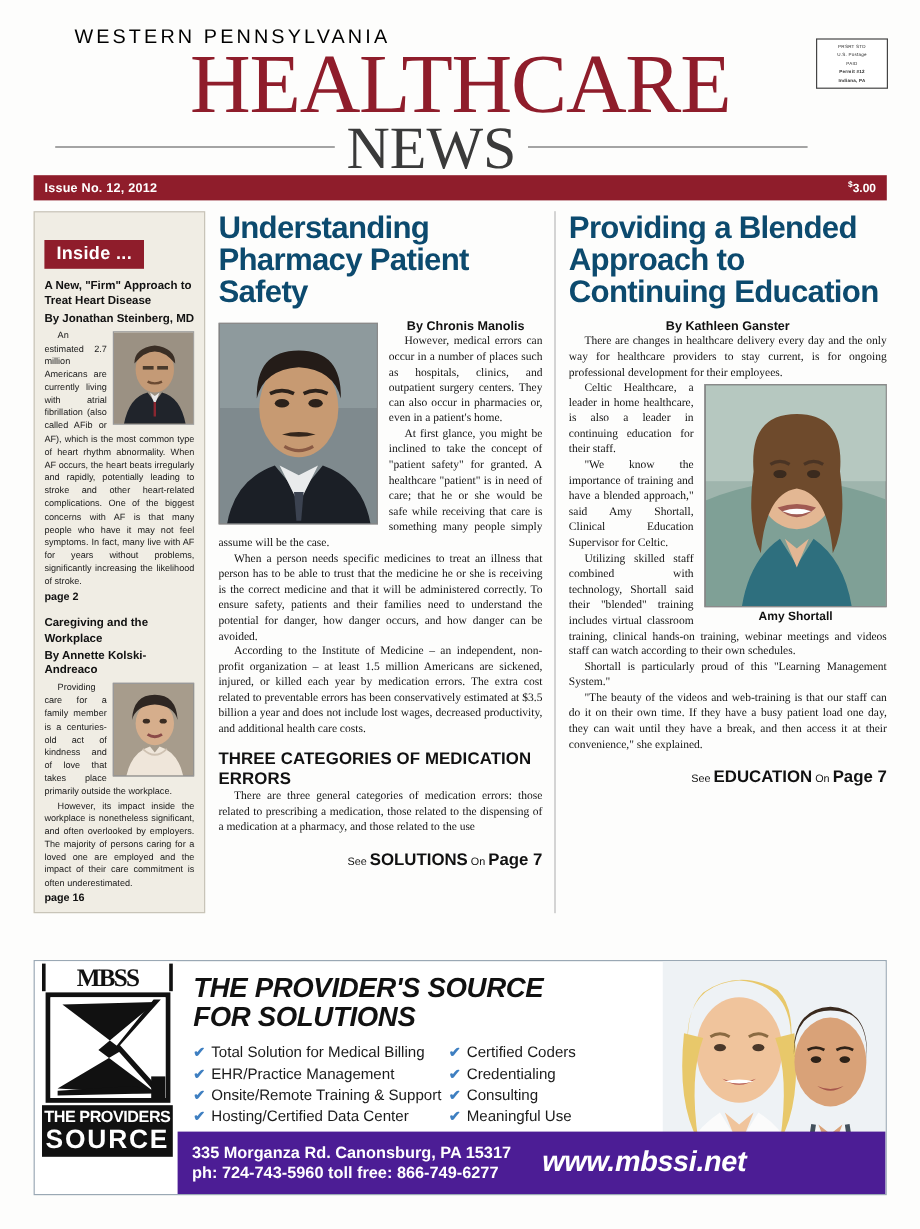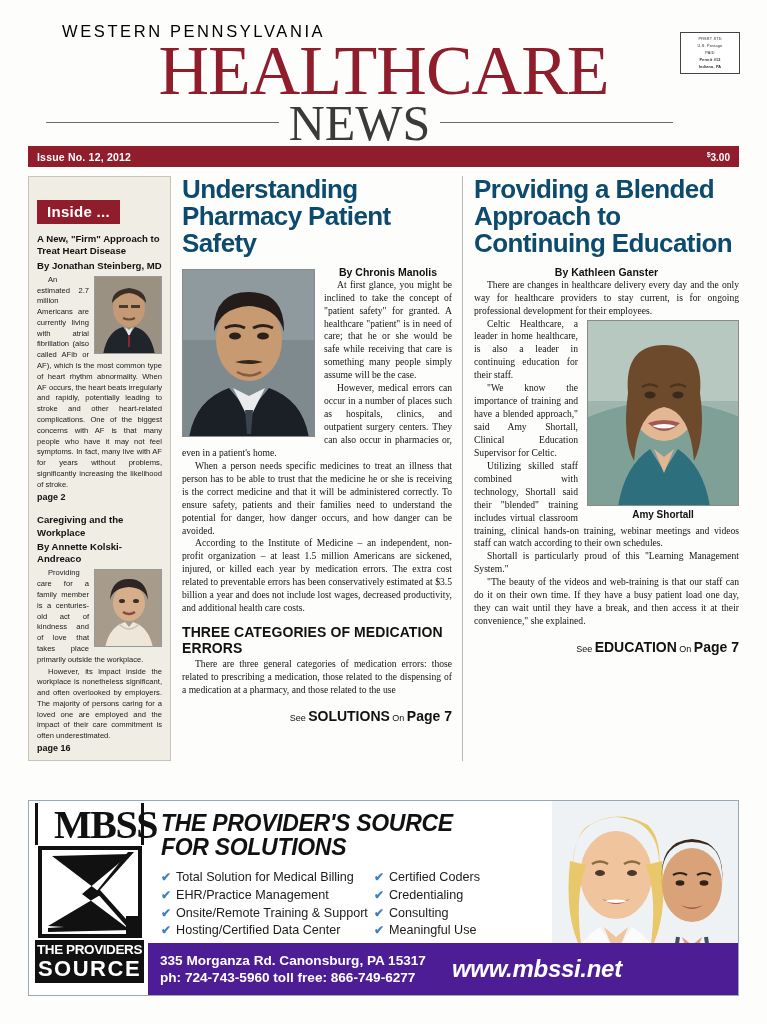--- a/index.html
+++ b/index.html
@@ -236,28 +236,28 @@
   }
   .ad-logo {
     width: 118px; flex: none;
     background: #fff;
     position: relative;
     padding: 2px 3px 0 6px;
   }
   .mbss-word {
     font-family: "Liberation Serif", serif;
     font-weight: bold;
-    font-size: 40px;
+    font-size: 21px;
     letter-spacing: -1.5px;
     color: #111;
     line-height: 1;
     text-align: center;
     border-left: 3px solid #111;
     border-right: 3px solid #111;
-    padding: 2px 0 0 16px;
+    padding: 2px 0 0 0;
   }
   .mbss-mark {
     width: 104px; height: 92px;
     margin: 1px auto 0 auto;
     position: relative;
     border: 4px solid #111;
     background: #fff;
   }
   .mbss-foot {
     margin-top: 2px;
@@ -424,22 +424,22 @@
             <path d="M42 58 Q52 53 62 58" stroke="#2b211a" stroke-width="3" fill="none"></path>
             <path d="M70 58 Q80 53 90 58" stroke="#2b211a" stroke-width="3" fill="none"></path>
             <path d="M52 92 Q66 88 80 92 Q66 96 52 92Z" fill="#34261c"></path>
             <path d="M54 102 Q66 109 78 102" stroke="#8a5a44" stroke-width="2.6" fill="none"></path>
             <path d="M6 168 Q12 130 46 118 L66 142 L86 118 Q120 130 126 168Z" fill="#1b1f26"></path>
             <path d="M50 118 L66 150 L82 118 L66 126Z" fill="#e9ebec"></path>
             <path d="M62 140 L70 140 L68 164 L64 164Z" fill="#3b4250"></path>
           </svg>
         </span>
         <div class="byline">By Chronis Manolis</div>
+        <div class="bodyp">However, medical errors can occur in a number of places such as hospitals, clinics, and outpatient surgery centers. They can also occur in pharmacies or, even in a patient's home.</div>
         <div class="bodyp">At first glance, you might be inclined to take the concept of "patient safety" for granted. A healthcare "patient" is in need of care; that he or she would be safe while receiving that care is something many people simply assume will be the case.</div>
-        <div class="bodyp">However, medical errors can occur in a number of places such as hospitals, clinics, and outpatient surgery centers. They can also occur in pharmacies or, even in a patient's home.</div>
       </div>
 
       <div class="bodyp">When a person needs specific medicines to treat an illness that person has to be able to trust that the medicine he or she is receiving is the correct medicine and that it will be administered correctly. To ensure safety, patients and their families need to understand the potential for danger, how danger occurs, and how danger can be avoided.</div>
       <div class="bodyp">According to the Institute of Medicine – an independent, non-profit organization – at least 1.5 million Americans are sickened, injured, or killed each year by medication errors. The extra cost related to preventable errors has been conservatively estimated at $3.5 billion a year and does not include lost wages, decreased productivity, and additional health care costs.</div>
 
       <div class="subhead">Three Categories of Medication Errors</div>
       <div class="bodyp">There are three general categories of medication errors: those related to prescribing a medication, those related to the dispensing of a medication at a pharmacy, and those related to the use</div>
 
       <div class="jump"><span>See </span><b>SOLUTIONS</b><span> On </span><b>Page 7</b></div>
     </div>

